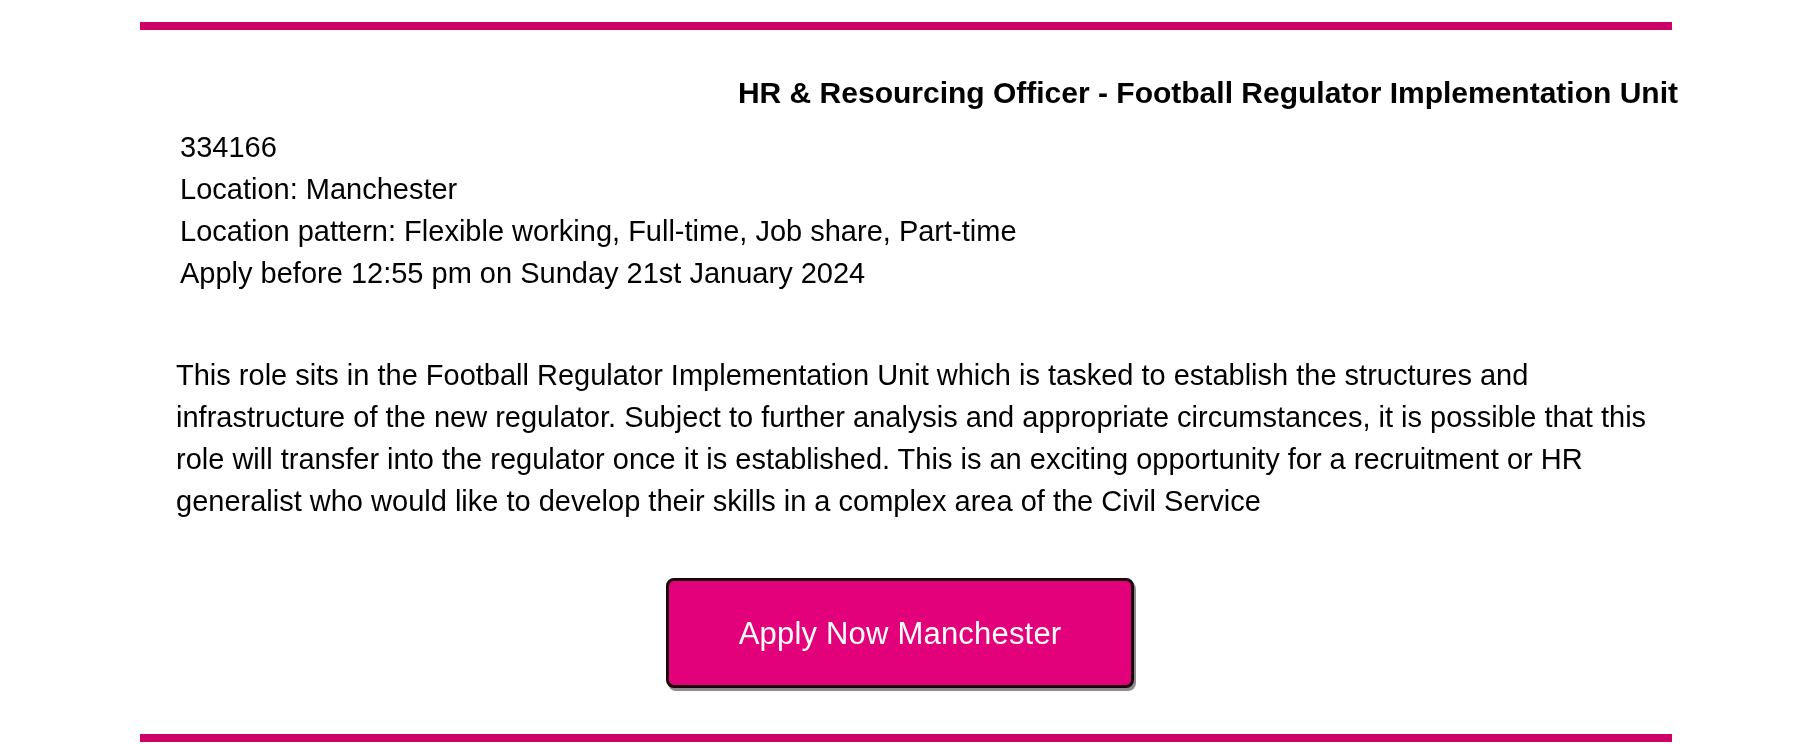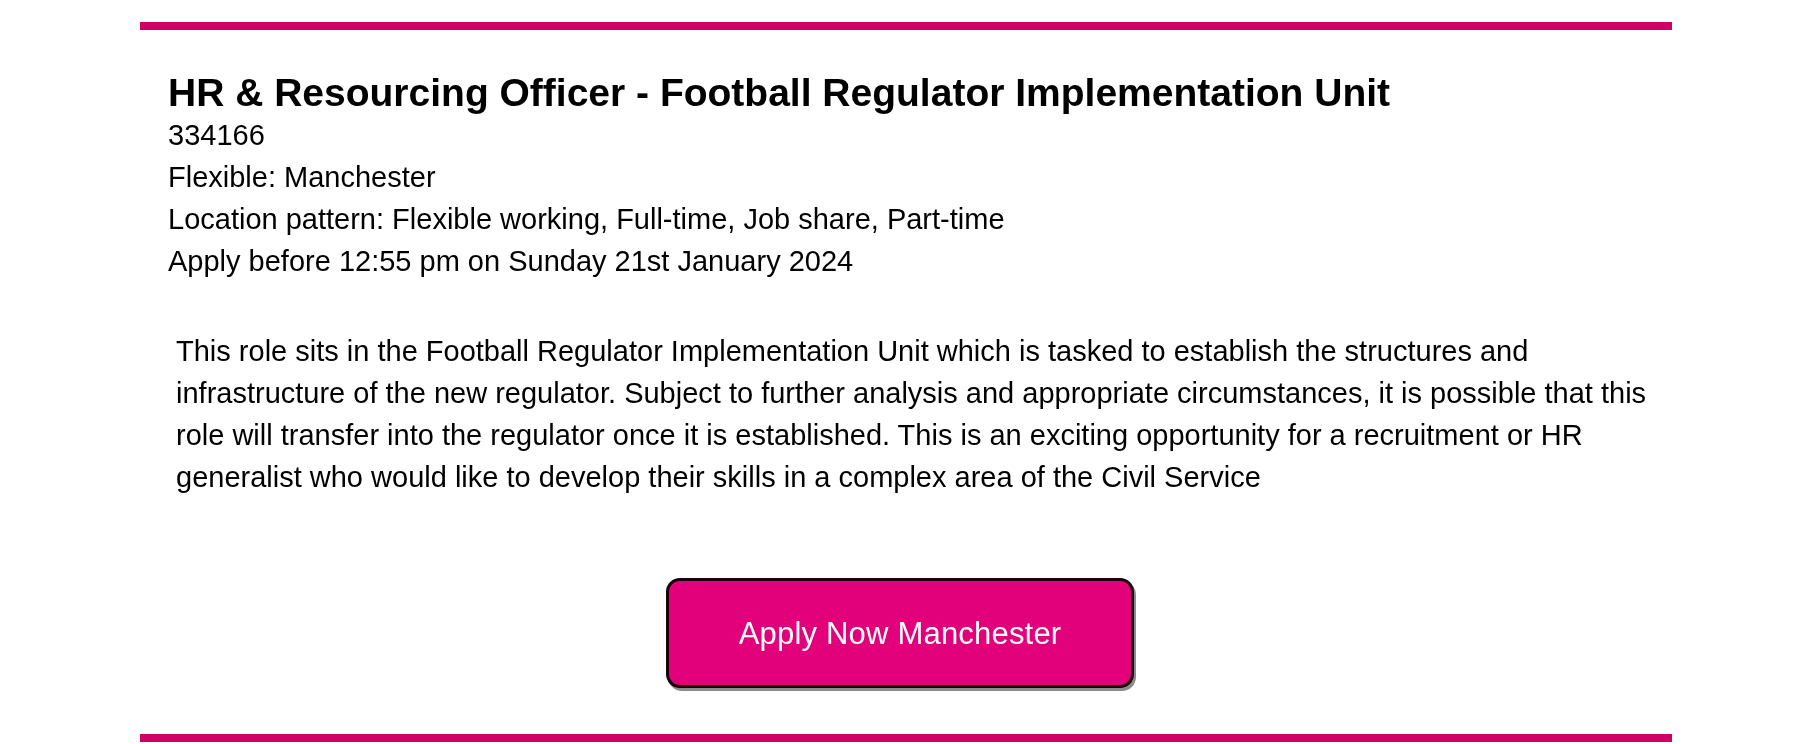--- a/index.html
+++ b/index.html
@@ -36,29 +36,30 @@
 
   
   .content {
     position: absolute;
     left: 168px;
     top: 72px;
     width: 1510px;
   }
 
   .job-title {
-    font-size: 39px;
+    font-size: 30px;
     font-weight: bold;
     line-height: 42px;
     letter-spacing: 0px;
     white-space: nowrap;
+    text-align: right;
   }
 
   .meta-list {
-    margin: 0;
+    margin: 12px;
     padding: 0;
     list-style: none;
   }
   .meta-line {
     font-size: 29px;
     font-weight: normal;
     line-height: 42px;
     white-space: nowrap;
   }
 
@@ -83,21 +84,21 @@
   .apply-button {
     display: inline-flex;
     align-items: center;
     justify-content: center;
     box-sizing: border-box;
     width: 468px;
     height: 110px;
     background: #e3007b;
     color: #ffffff;
     border: 3px solid #1a0008;
-    border-radius: 14px;
+    border-radius: 8px;
     font-family: "Liberation Sans", sans-serif;
     font-size: 31px;
     font-weight: normal;
     line-height: 1;
     letter-spacing: 0.2px;
     cursor: pointer;
     padding: 0;
     box-shadow: 2px 3px 0 rgba(0,0,0,0.45);
   }
 </style>
@@ -107,21 +108,21 @@
 <div class="page">
 
   <div class="rule rule-top"></div>
 
   <div class="content">
 
     <div class="job-title">HR &amp; Resourcing Officer - Football Regulator Implementation Unit</div>
 
     <div class="meta-list">
       <div class="meta-line">334166</div>
-      <div class="meta-line">Flexible: Manchester</div>
+      <div class="meta-line">Location: Manchester</div>
       <div class="meta-line">Location pattern: Flexible working, Full-time, Job share, Part-time</div>
       <div class="meta-line">Apply before 12:55 pm on Sunday 21st January 2024</div>
     </div>
 
     <div class="spacer"></div>
 
     <p class="description">This role sits in the Football Regulator Implementation Unit which is tasked to establish the structures and infrastructure of the new regulator. Subject to further analysis and appropriate circumstances, it is possible that this role will transfer into the regulator once it is established. This is an exciting opportunity for a recruitment or HR generalist who would like to develop their skills in a complex area of the Civil Service</p>
 
   </div>
 

